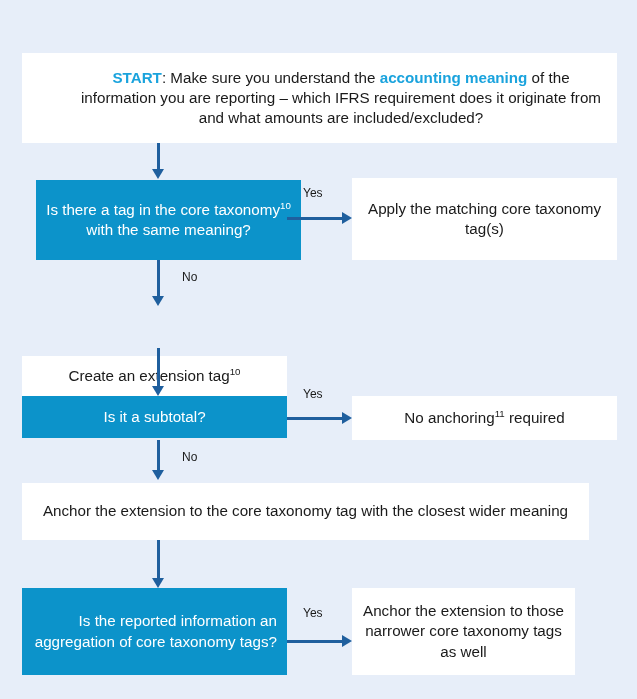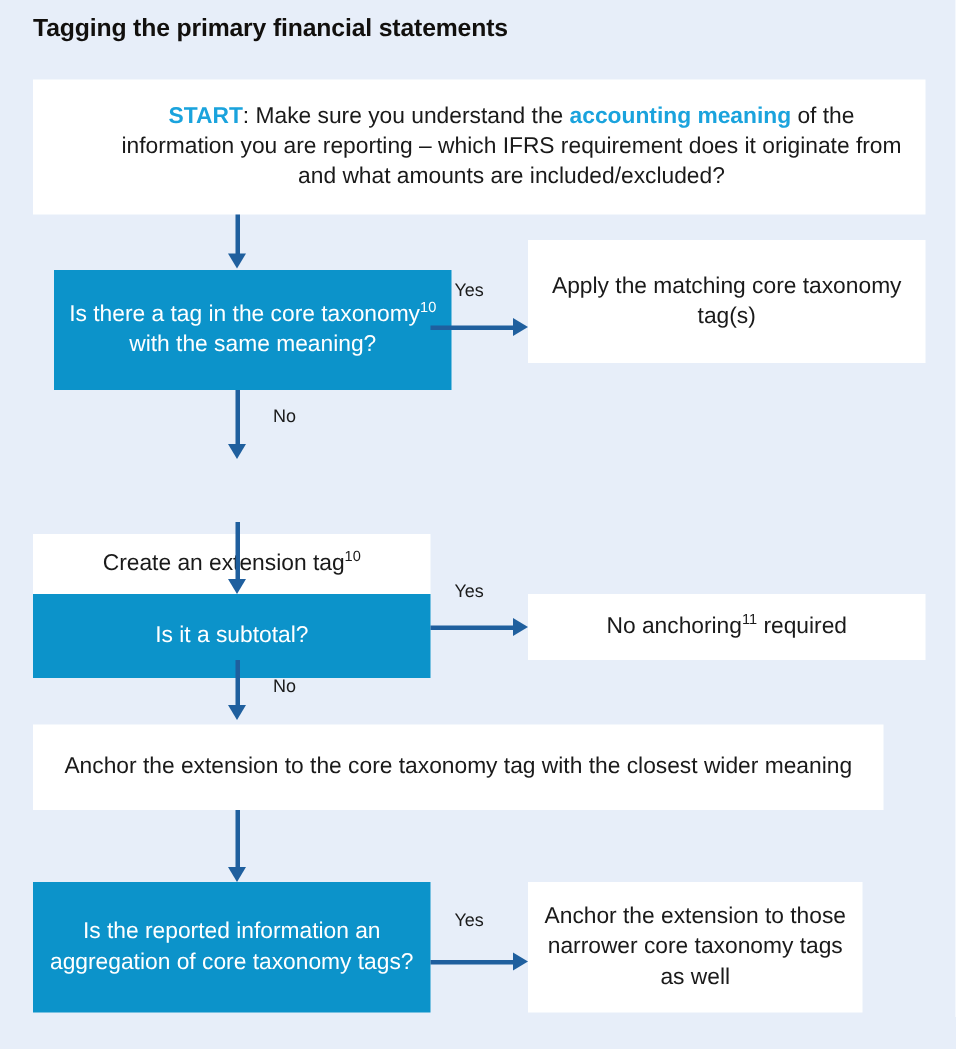--- a/index.html
+++ b/index.html
@@ -92,55 +92,54 @@
     font-size: 12px;
     color: #1a1a1a;
     white-space: nowrap;
   }
 </style>
 </head>
 <body>
 
 <div id="canvas">
 
-  <div id="title">Tagging the primary financial statements</div>
 
   <div class="node node-white" style="left:22px; top:53px; width:595px; height:90px;padding-left:43px;">
     <div class="inner">
       <span class="accent-start">START</span><span>: Make sure you understand the </span><span class="accent">accounting meaning</span><span> of the information you are reporting – which IFRS requirement does it originate from and what amounts are included/excluded?</span>
     </div>
   </div>
 
   <div class="v-line" style="left:157px; top:143px; height:28px;"></div>
   <div class="arrow-down" style="left:152px; top:169px;"></div>
 
   <div class="node node-blue" style="left:36px; top:180px; width:265px; height:80px;">
     <div class="inner"><span>Is there a tag in the core taxonomy</span><sup>10</sup><span> with the same meaning?</span></div>
   </div>
 
   <div class="h-line" style="left:287px; top:217px; width:56px;"></div>
   <div class="arrow-right" style="left:342px; top:212px;"></div>
   <div class="edge-label" style="left:303px; top:186px;">Yes</div>
 
-  <div class="node node-white" style="left:352px; top:160px; width:265px; height:82px;text-align:center;">
+  <div class="node node-white" style="left:352px; top:178px; width:265px; height:82px;text-align:center;">
     <div class="inner">Apply the matching core taxonomy tag(s)</div>
   </div>
 
   <div class="v-line" style="left:157px; top:260px; height:38px;"></div>
   <div class="arrow-down" style="left:152px; top:296px;"></div>
   <div class="edge-label" style="left:182px; top:270px;">No</div>
 
   <div class="node node-white" style="left:22px; top:308px; width:265px; height:40px;margin-top:48px;">
     <div class="inner"><span>Create an extension tag</span><sup>10</sup></div>
   </div>
 
   <div class="v-line" style="left:157px; top:348px; height:38px;"></div>
   <div class="arrow-down" style="left:152px; top:386px;"></div>
 
-  <div class="node node-blue" style="left:22px; top:396px; width:265px; height:56px;">
+  <div class="node node-blue" style="left:22px; top:396px; width:265px; height:42px;">
     <div class="inner">Is it a subtotal?</div>
   </div>
 
   <div class="h-line" style="left:287px; top:417px; width:56px;"></div>
   <div class="arrow-right" style="left:342px; top:412px;"></div>
   <div class="edge-label" style="left:303px; top:387px;">Yes</div>
 
   <div class="node node-white" style="left:352px; top:396px; width:265px; height:44px;">
     <div class="inner"><span>No anchoring</span><sup>11</sup><span> required</span></div>
   </div>
@@ -149,21 +148,21 @@
   <div class="arrow-down" style="left:152px; top:470px;"></div>
   <div class="edge-label" style="left:182px; top:450px;">No</div>
 
   <div class="node node-white" style="left:22px; top:483px; width:567px; height:57px;">
     <div class="inner">Anchor the extension to the core taxonomy tag with the closest wider meaning</div>
   </div>
 
   <div class="v-line" style="left:157px; top:540px; height:38px;"></div>
   <div class="arrow-down" style="left:152px; top:578px;"></div>
 
-  <div class="node node-blue" style="left:22px; top:588px; width:265px; height:87px;">
+  <div class="node node-blue" style="left:22px; top:588px; width:265px; height:87px;text-align:right;">
     <div class="inner">Is the reported information an aggregation of core taxonomy tags?</div>
   </div>
 
   <div class="h-line" style="left:287px; top:640px; width:56px;"></div>
   <div class="arrow-right" style="left:342px; top:635px;"></div>
   <div class="edge-label" style="left:303px; top:606px;">Yes</div>
 
   <div class="node node-white" style="left:352px; top:588px; width:223px; height:87px;justify-content:center;">
     <div class="inner">Anchor the extension to those narrower core taxonomy tags as well</div>
   </div>

